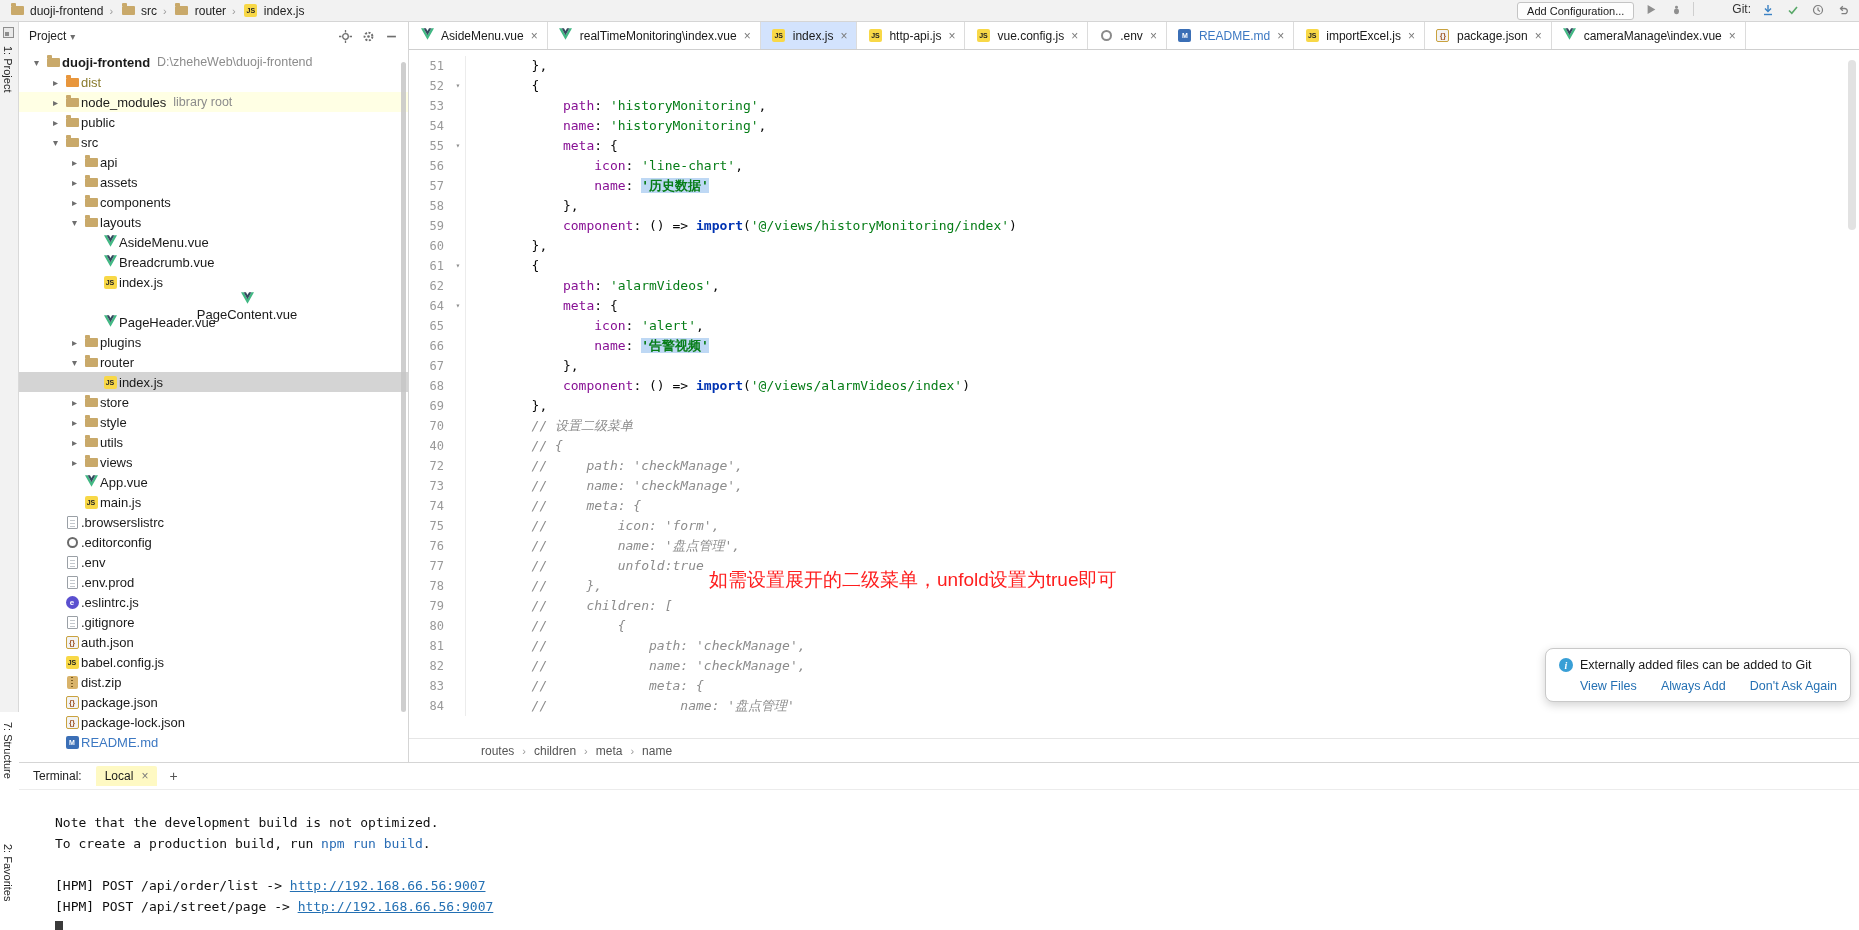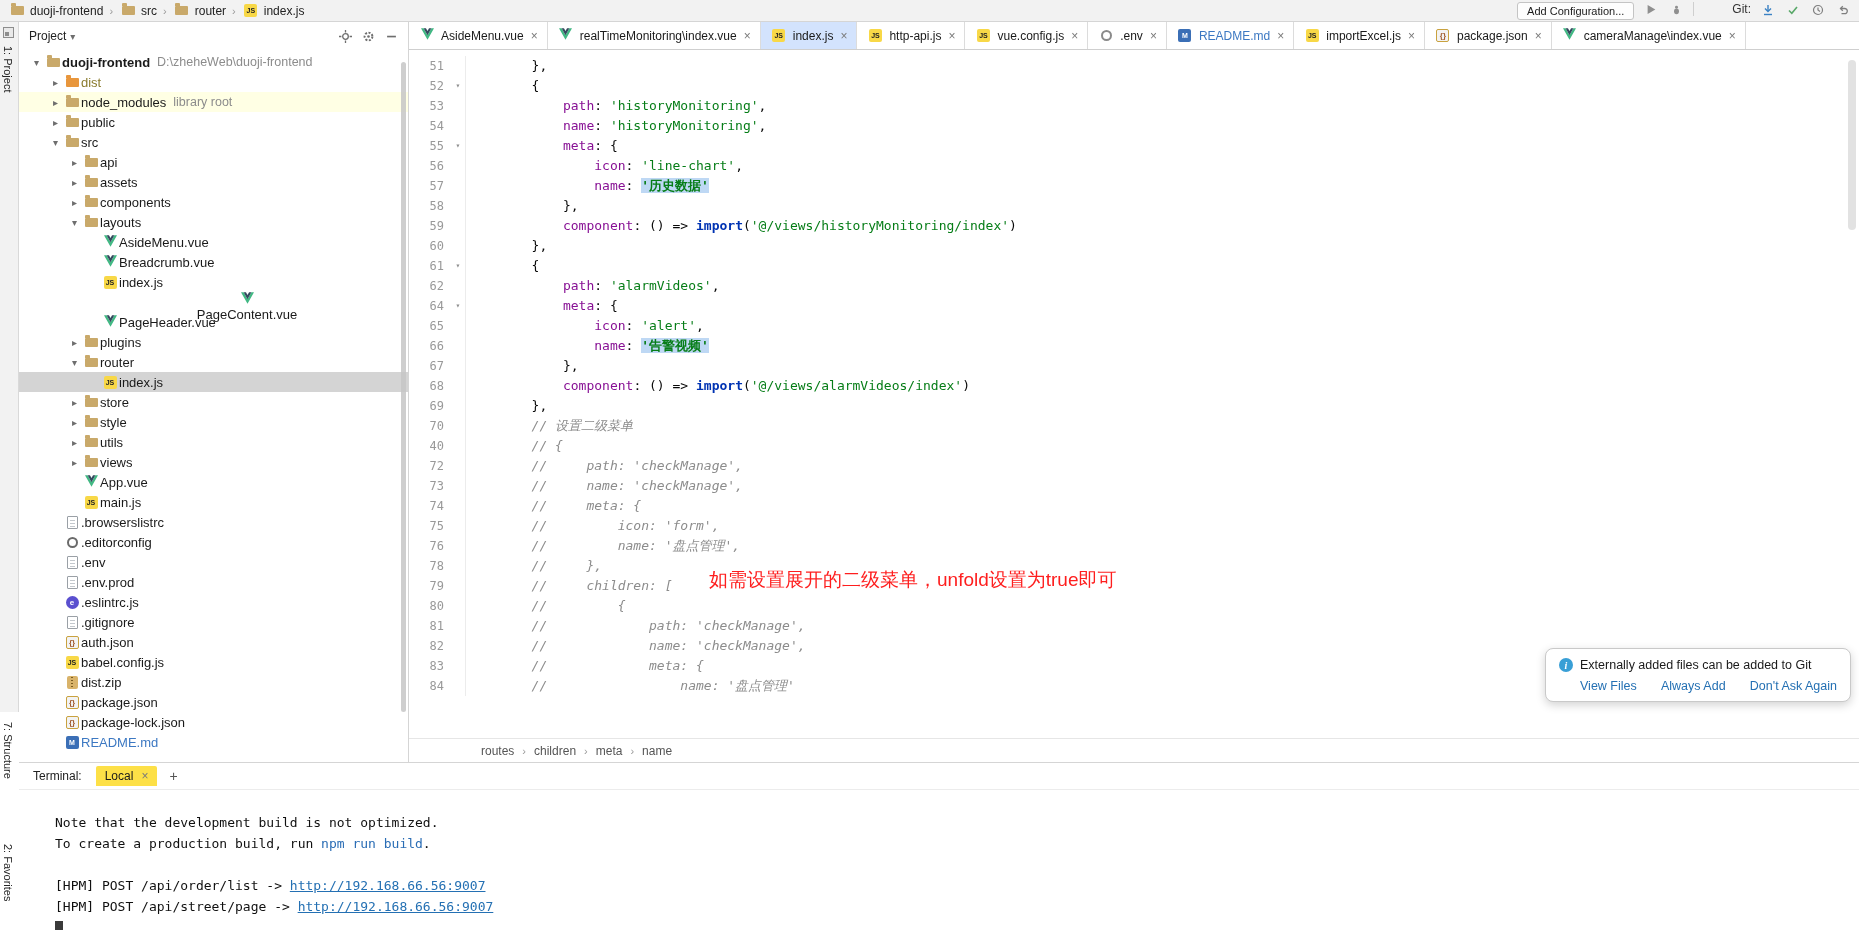--- a/index.html
+++ b/index.html
@@ -121,21 +121,21 @@
   .editor-crumbs {
     height:24px; border-top:1px solid #e6e6e6; display:flex; align-items:center;
     gap:8px; padding-left:72px; font-size:12px; color:#555; background:#fff;
   }
   .ec-sep { color:#9a9a9a; font-size:11px; }
 
   
   .terminal { position:absolute; top:762px; left:19px; right:0; bottom:0; background:#fff; border-top:1px solid #d5d5d5; }
   .term-header { height:27px; display:flex; align-items:center; font-size:12px; padding-left:14px; border-bottom:1px solid #ececec; }
   .term-title { color:#222; }
-  .term-tab { margin-left:14px; padding:3px 9px; background:#fde047; display:inline-flex; align-items:center; gap:6px; border-radius:2px 2px 0 0; }
+  .term-tab { margin-left:14px; padding:3px 9px; background:#fef9c3; display:inline-flex; align-items:center; gap:6px; border-radius:2px 2px 0 0; }
   .term-plus { margin-left:12px; color:#555; font-size:14px; }
   .term-content { padding:22px 0 0 26px; font:13px/21px "DejaVu Sans Mono",monospace; color:#101010; }
   .term-line { white-space:pre; height:21px;margin-left:10px; }
   .t-link { color:#2470b3; text-decoration:underline; }
   .t-cmd { color:#2a6db5; }
   .cursor { display:inline-block; width:8px; height:15px; background:#3a3a3a; vertical-align:middle; }
 
   
   .notif {
     position:absolute; right:8px; bottom:10px; width:306px;
@@ -630,20 +630,21 @@
             <div class="code-line"><span class="ln">67</span><span class="fold"></span><span class="ct"><span class="tk-p">            },</span></span></div>
             <div class="code-line"><span class="ln">68</span><span class="fold"></span><span class="ct"><span class="tk-p">            </span><span class="tk-k">component</span><span class="tk-p">: () =&gt; </span><span class="tk-kw">import</span><span class="tk-p">(</span><span class="tk-s">'@/views/alarmVideos/index'</span><span class="tk-p">)</span></span></div>
             <div class="code-line"><span class="ln">69</span><span class="fold"></span><span class="ct"><span class="tk-p">        },</span></span></div>
             <div class="code-line"><span class="ln">70</span><span class="fold"></span><span class="ct"><span class="tk-c">        // 设置二级菜单</span></span></div>
             <div class="code-line"><span class="ln">40</span><span class="fold"></span><span class="ct"><span class="tk-c">        // {</span></span></div>
             <div class="code-line"><span class="ln">72</span><span class="fold"></span><span class="ct"><span class="tk-c">        //     path: 'checkManage',</span></span></div>
             <div class="code-line"><span class="ln">73</span><span class="fold"></span><span class="ct"><span class="tk-c">        //     name: 'checkManage',</span></span></div>
             <div class="code-line"><span class="ln">74</span><span class="fold"></span><span class="ct"><span class="tk-c">        //     meta: {</span></span></div>
             <div class="code-line"><span class="ln">75</span><span class="fold"></span><span class="ct"><span class="tk-c">        //         icon: 'form',</span></span></div>
             <div class="code-line"><span class="ln">76</span><span class="fold"></span><span class="ct"><span class="tk-c">        //         name: '盘点管理',</span></span></div>
+            <div class="code-line"><span class="ln">77</span><span class="fold"></span><span class="ct"><span class="tk-c">        //         unfold:true</span></span></div>
             <div class="code-line"><span class="ln">78</span><span class="fold"></span><span class="ct"><span class="tk-c">        //     },</span></span></div>
             <div class="code-line"><span class="ln">79</span><span class="fold"></span><span class="ct"><span class="tk-c">        //     children: [</span></span></div>
             <div class="code-line"><span class="ln">80</span><span class="fold"></span><span class="ct"><span class="tk-c">        //         {</span></span></div>
             <div class="code-line"><span class="ln">81</span><span class="fold"></span><span class="ct"><span class="tk-c">        //             path: 'checkManage',</span></span></div>
             <div class="code-line"><span class="ln">82</span><span class="fold"></span><span class="ct"><span class="tk-c">        //             name: 'checkManage',</span></span></div>
             <div class="code-line"><span class="ln">83</span><span class="fold"></span><span class="ct"><span class="tk-c">        //             meta: {</span></span></div>
             <div class="code-line"><span class="ln">84</span><span class="fold"></span><span class="ct"><span class="tk-c">        //                 name: '盘点管理'</span></span></div>
           </div>
         <div class="annotation">如需设置展开的二级菜单，unfold设置为true即可</div>
         <div class="ed-scroll"></div>

